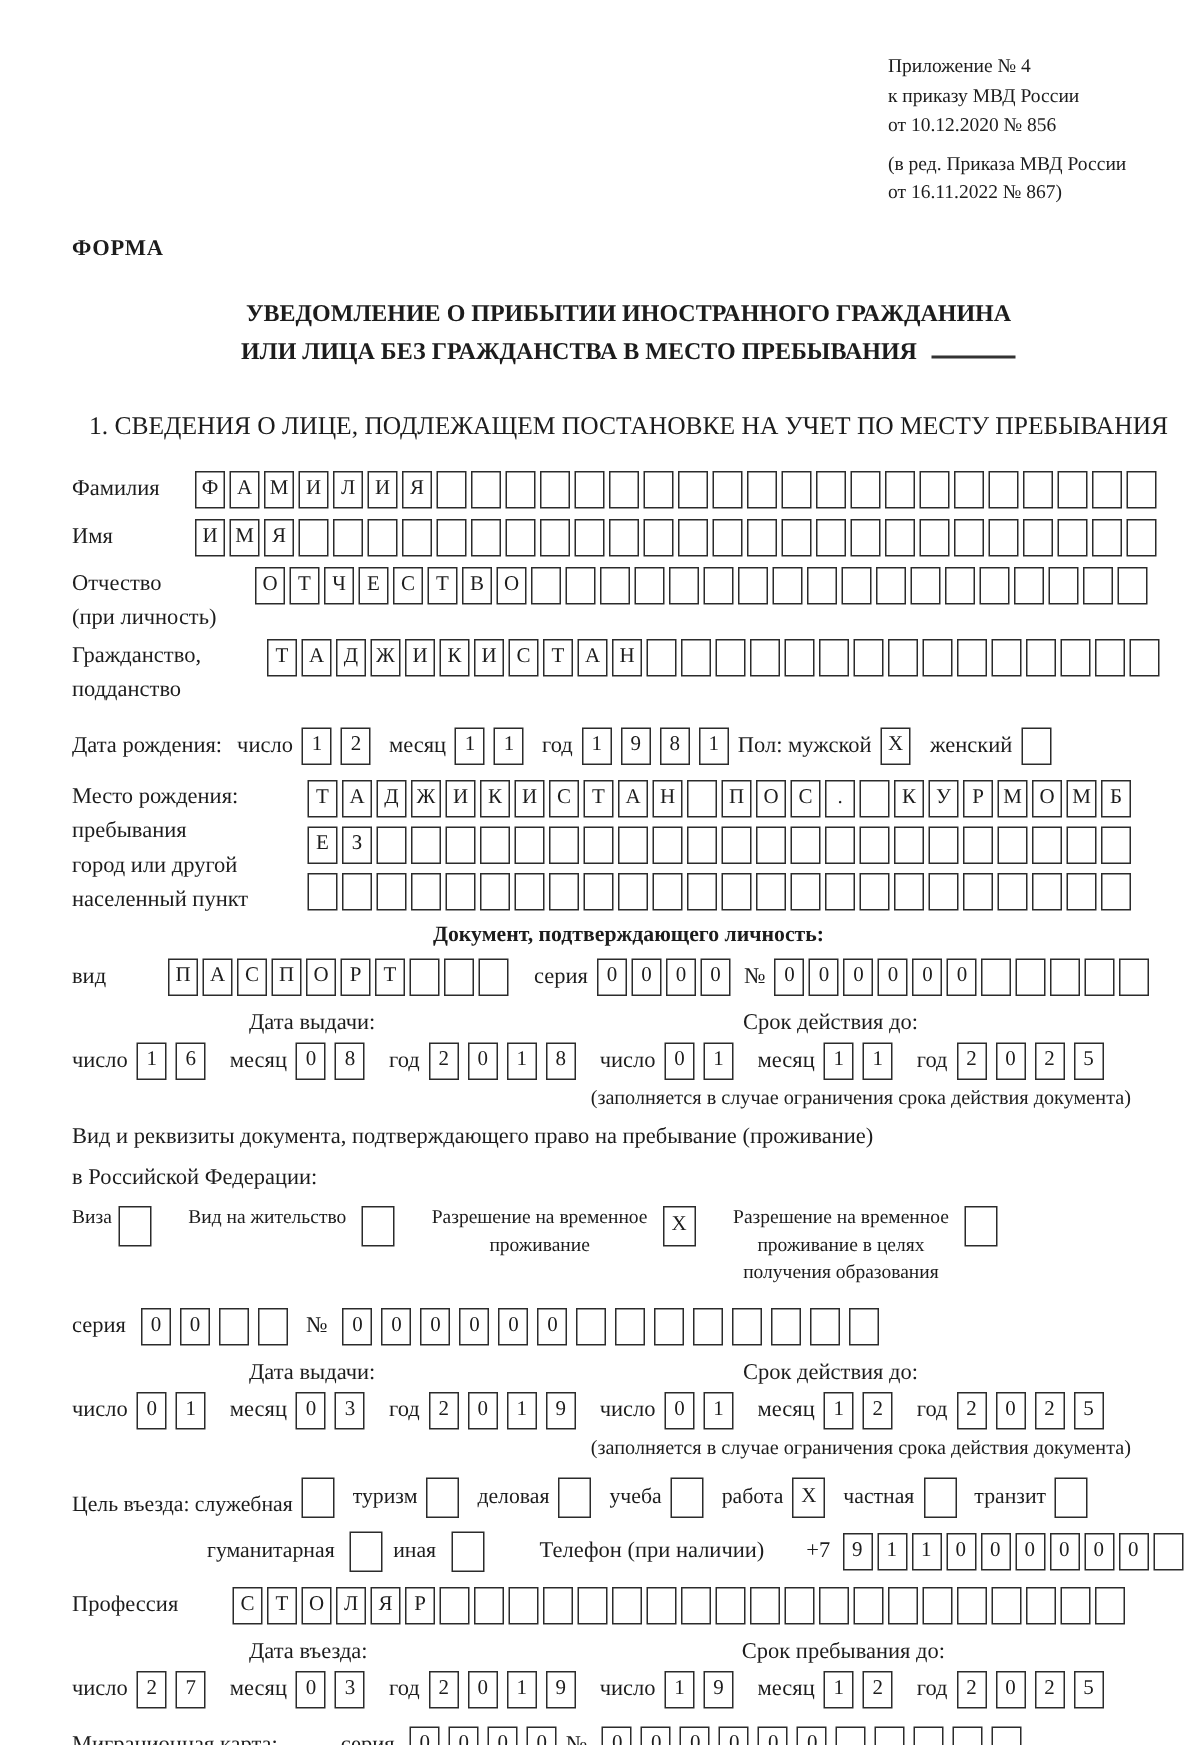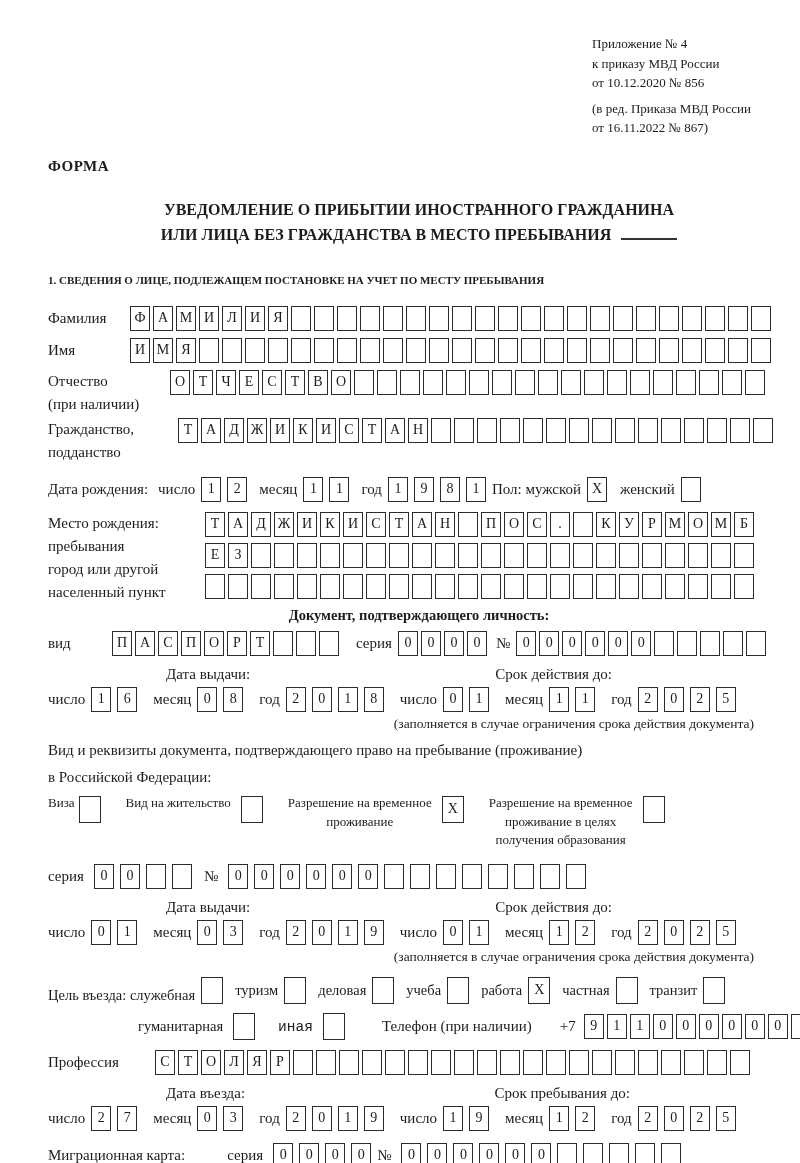--- a/index.html
+++ b/index.html
@@ -7,34 +7,34 @@
   .page{width:800px;min-height:1163px;box-sizing:border-box;padding:34px 10px 30px 48px;}
 
   
   .hdr-block{width:170px;margin-left:auto;margin-right:28px;font-size:13px;line-height:1.5;}
   .hdr-gap{margin-top:6px;}
   .forma{font-weight:bold;font-size:15px;text-align:left;margin:20px 36px 0 0;letter-spacing:.5px;}
 
   
   .title{margin-top:22px;text-align:center;font-weight:bold;font-size:16px;line-height:1.6;}
   .blank{display:inline-block;width:56px;border-bottom:2px solid #333;height:14px;margin-left:10px;}
-  .sec-heading{margin-top:26px;font-weight:bold;font-size:11px;}
+  .sec-heading{margin-top:26px;font-weight:normal;font-size:17px;text-align:center;}
 
   
   .row{display:flex;align-items:center;margin-top:7px;}
   .row.top{align-items:flex-start;}
   .lbl{font-size:15px;flex:none;}
   .lblcol{flex:none;font-size:15px;line-height:1.55;}
   .boxes{display:inline-flex;flex:none;}
   .cbox{flex:none;box-sizing:border-box;width:20px;height:25px;border:1.6px solid #2b2b2b;margin-right:3px;
         font-family:"Liberation Serif", serif;font-size:14px;line-height:22px;text-align:center;background:#fff;}
   .sp .cbox{margin-right:6px;}
   .chk .cbox{width:22px;height:27px;line-height:24px;}
   .w82{width:82px;}  .w122{width:122px;} .w130{width:130px;} .w157{width:157px;}
-  .ml6{margin-left:6px;} .ml10{margin-left:10px;} .ml14{margin-left:14px;} .ml20{margin-left:20px;font-family:Liberation Mono, monospace;}
+  .ml6{margin-left:6px;} .ml10{margin-left:10px;} .ml14{margin-left:14px;} .ml20{margin-left:4px;}
   .mr6{margin-right:6px;} .mr10{margin-right:10px;}
   .stack{display:flex;flex-direction:column;}
   .stack .boxes{margin-bottom:6px;}
 
   
   .dheads{display:flex;margin-top:10px;font-size:15px;}
   .dh-left{margin-left:118px;}
   .dh-right{margin-left:auto;margin-right:178px;}
   .drow{display:flex;align-items:center;margin-top:4px;}
   .dgroup{display:inline-flex;align-items:center;}
@@ -146,21 +146,21 @@
         <span class="cbox"></span>
         <span class="cbox"></span>
         <span class="cbox"></span>
         <span class="cbox"></span>
       </span>
   </div>
 
   <div class="row top">
     <span class="lblcol w122">
       <div>Отчество</div>
-      <div>(при наличии)</div>
+      <div>(при личность)</div>
     </span>
     <span class="boxes">
         <span class="cbox">О</span>
         <span class="cbox">Т</span>
         <span class="cbox">Ч</span>
         <span class="cbox">Е</span>
         <span class="cbox">С</span>
         <span class="cbox">Т</span>
         <span class="cbox">В</span>
         <span class="cbox">О</span>

